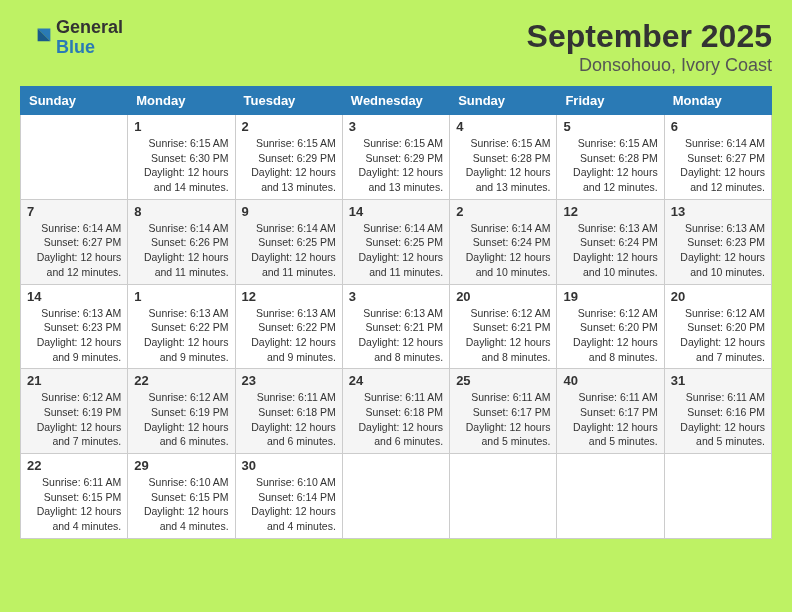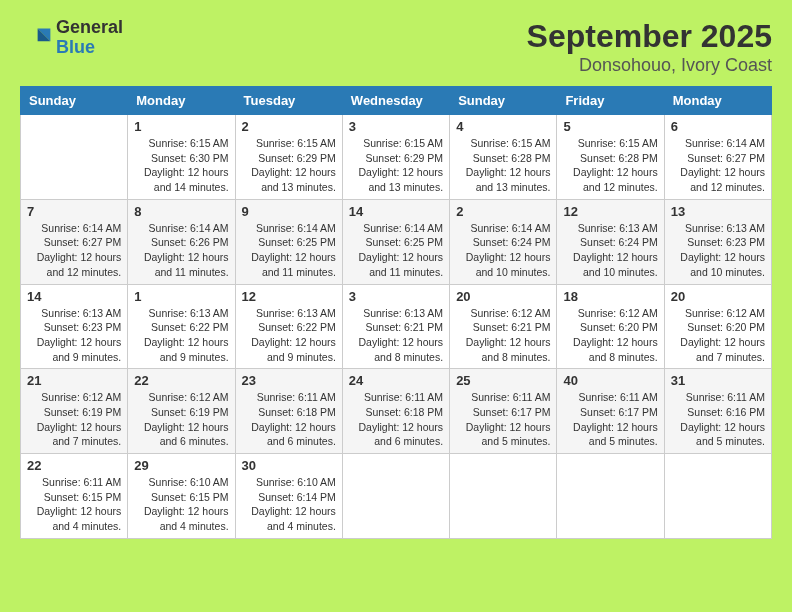--- a/index.html
+++ b/index.html
@@ -251,21 +251,21 @@
 and 8 minutes.</div>
           </td>
           <td>
             <span class="day-num">20</span>
             <div class="day-info" style="white-space: pre-line;">Sunrise: 6:12 AM
 Sunset: 6:21 PM
 Daylight: 12 hours
 and 8 minutes.</div>
           </td>
           <td>
-            <span class="day-num">18</span>
+            <span class="day-num">19</span>
             <div class="day-info" style="white-space: pre-line;">Sunrise: 6:12 AM
 Sunset: 6:20 PM
 Daylight: 12 hours
 and 8 minutes.</div>
           </td>
           <td>
             <span class="day-num">20</span>
             <div class="day-info" style="white-space: pre-line;">Sunrise: 6:12 AM
 Sunset: 6:20 PM
 Daylight: 12 hours

